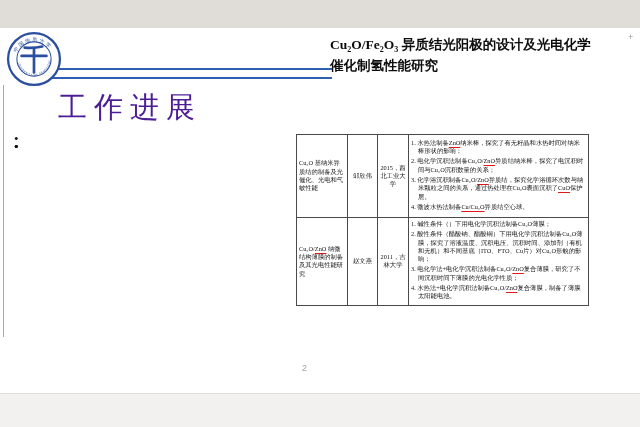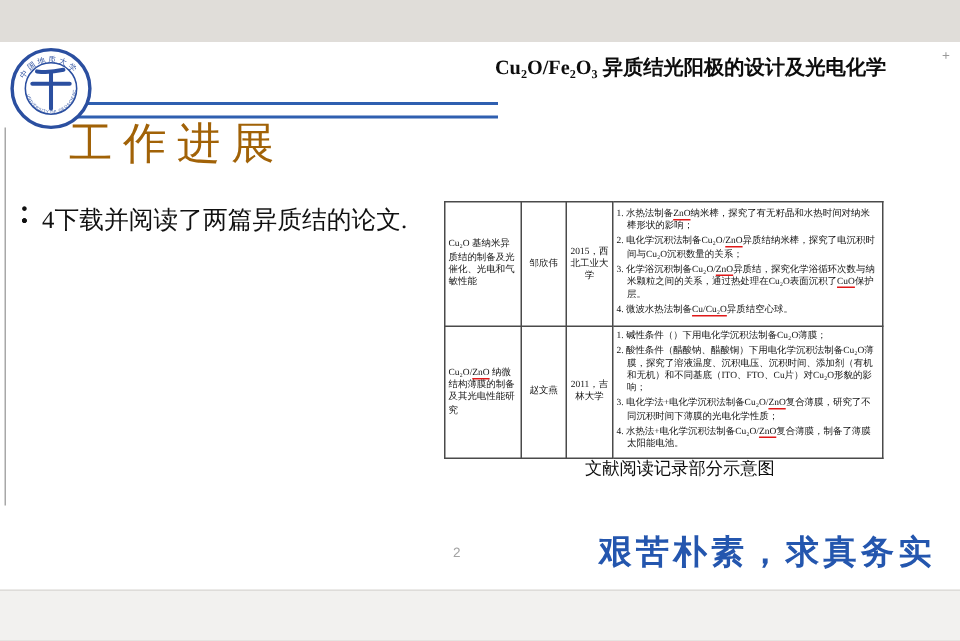--- a/index.html
+++ b/index.html
@@ -12,22 +12,22 @@
   .logo{position:absolute;left:6px;top:3px;width:56px;height:56px;z-index:3;}
   .dbl-line{position:absolute;left:28px;top:40px;width:304px;height:7px;
             border-top:2px solid #2f5fb0;border-bottom:2px solid #2f5fb0;z-index:1;}
 
   .doc-title{position:absolute;left:330px;top:6px;width:306px;text-align:left;
              font-weight:700;font-size:13.5px;line-height:21px;color:#0d0d0d;}
   .plus{position:absolute;left:628px;top:4px;font-size:9px;color:#999;font-family:"Liberation Sans",sans-serif;}
 
   .vline{position:absolute;left:3px;top:57px;width:1px;height:252px;background:#a8a8a8;}
 
-  .heading{position:absolute;left:46px;top:48px;margin:0;font-size:29px;font-weight:400;
-           letter-spacing:7px;color:#a16207;}
+  .heading{position:absolute;left:46px;top:48px;margin:12px;font-size:29px;font-weight:400;
+           letter-spacing:7px;color:#4c1d95;}
 
   .bullets{position:absolute;left:14px;top:92px;width:282px;margin:0;padding:0;list-style:none;
            font-size:16.5px;line-height:37px;}
   .bullets li{position:relative;padding-left:14px;margin-bottom:8px;}
   .bullets .dot{position:absolute;left:0;top:0;font-size:13px;}
 
   .lit-table{position:absolute;left:296px;top:106px;width:276px;border-collapse:collapse;table-layout:fixed;
              font-size:6.3px;line-height:8.3px;color:#141414;}
   .lit-table td{border:1px solid #4a4a4a;vertical-align:middle;overflow:hidden;}
   .lit-table tr{height:83px;}
@@ -68,40 +68,40 @@
         <path d="M35 15 Q26 17 18 16"></path>
         <path d="M15 24 H39"></path>
         <path d="M27 17 V40"></path>
       </g>
     </svg>
 
     <div class="dbl-line"></div>
 
     <div class="doc-title">
       <div>Cu₂O/Fe₂O₃ 异质结光阳极的设计及光电化学</div>
+      <div>催化制氢性能研究</div>
     </div>
     <div class="plus">+</div>
 
     <div class="vline"></div>
 
     <h1 class="heading">工作进展</h1>
 
     <ul class="bullets">
       <li>
         <span class="dot">•</span>
       </li>
       <li>
         <span class="dot">•</span>
       </li>
       <li>
         <span class="dot">•</span>
       </li>
       <li>
         <span class="dot">•</span>
-        <span>4下载并阅读了两篇异质结的论文.</span>
       </li>
     </ul>
 
     <table class="lit-table">
       <tbody>
           <tr>
         <td class="c1">Cu₂O 基纳米异质结的制备及光催化、光电和气敏性能</td>
         <td class="c2">邹欣伟</td>
         <td class="c3">2015，西北工业大学</td>
         <td class="c4">
@@ -118,19 +118,17 @@
         <td class="c4">
           <div class="titem">1. 碱性条件（）下用电化学沉积法制备Cu₂O薄膜；</div>
           <div class="titem">2. 酸性条件（醋酸钠、醋酸铜）下用电化学沉积法制备Cu₂O薄膜，探究了溶液温度、沉积电压、沉积时间、添加剂（有机和无机）和不同基底（ITO、FTO、Cu片）对Cu₂O形貌的影响；</div>
           <div class="titem">3. 电化学法+电化学沉积法制备Cu₂O/<span class="chem">ZnO</span>复合薄膜，研究了不同沉积时间下薄膜的光电化学性质；</div>
           <div class="titem">4. 水热法+电化学沉积法制备Cu₂O/<span class="chem">ZnO</span>复合薄膜，制备了薄膜太阳能电池。</div>
         </td>
       </tr>
     </tbody>
       </table>
 
-    <div class="caption">文献阅读记录部分示意图</div>
     <div class="pagenum">2</div>
-    <div class="motto">艰苦朴素，求真务实</div>
   </div>
 
   <div class="bottom-strip"></div>
 </div>
 
 </body></html>

